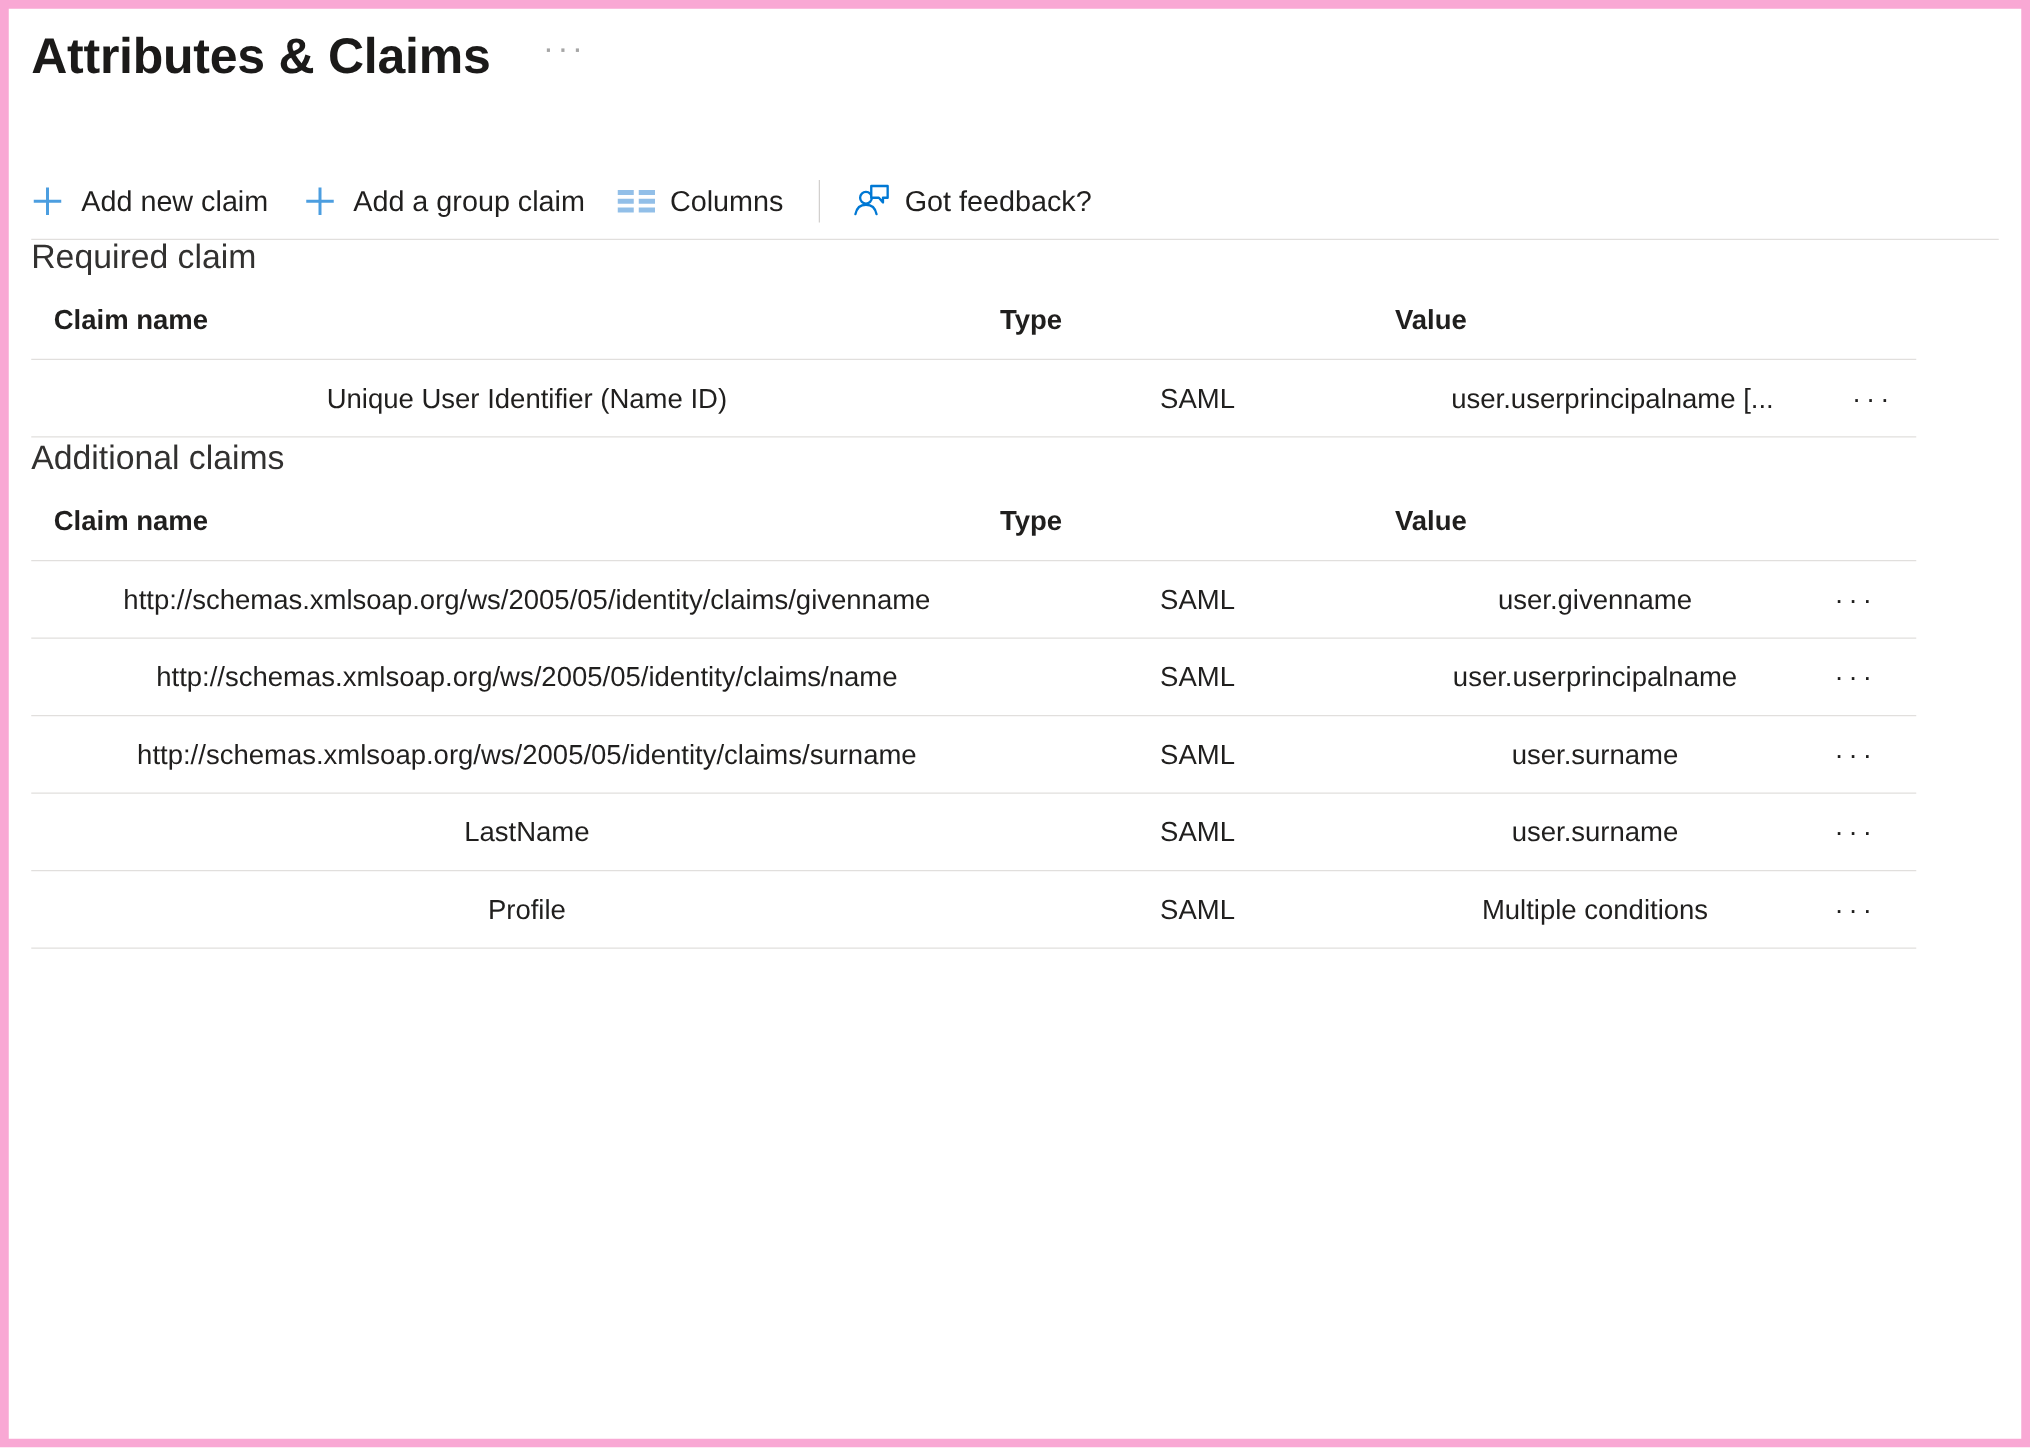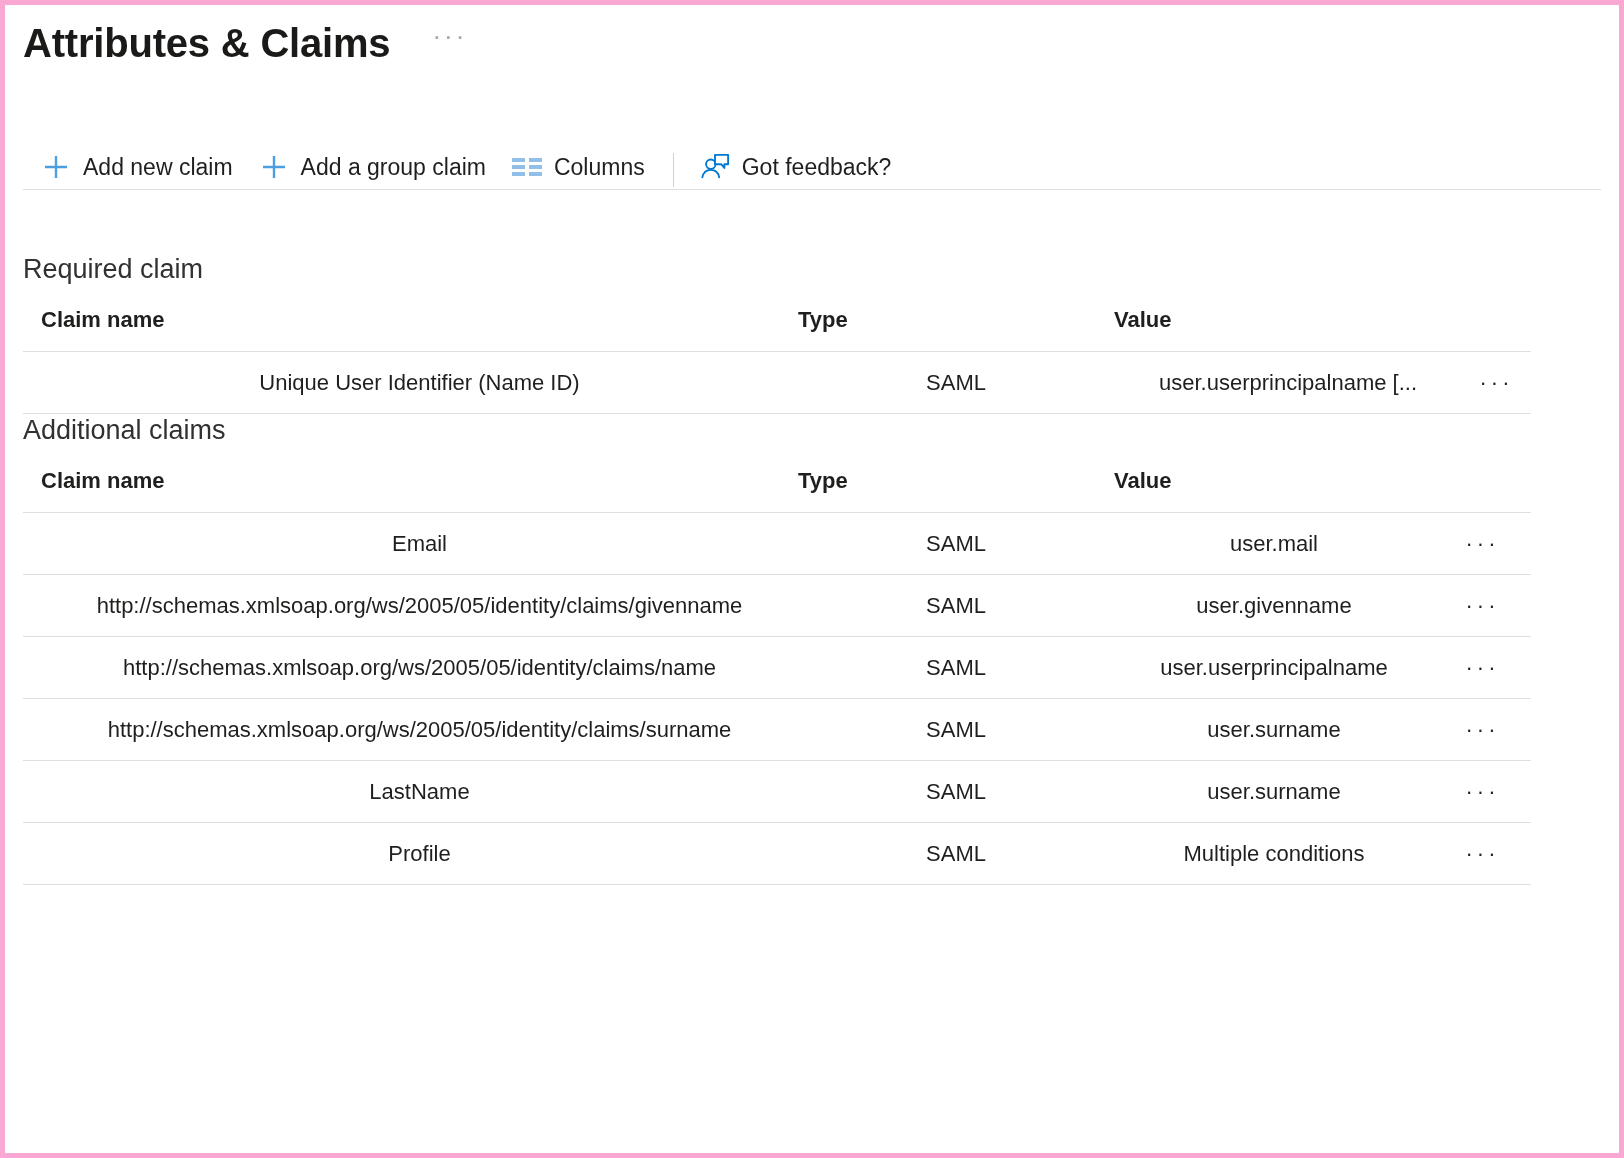--- a/index.html
+++ b/index.html
@@ -9,21 +9,21 @@
   }
   body {
     font-family: "Liberation Sans", sans-serif;
     -webkit-font-smoothing: antialiased;
   }
   .screen {
     position: relative;
     width: 1624px;
     height: 1158px;
     box-sizing: border-box;
-    border: 5px solid #f9a8d4;
+    border: 7px solid #f9a8d4;
     background: #ffffff;
     overflow: hidden;
   }
   .inner {
     position: relative;
     width: 100%;
     height: 100%;
     box-sizing: border-box;
     padding: 0;
   }
@@ -49,23 +49,23 @@
     font-size: 26px;
     letter-spacing: 3px;
     line-height: 12px;
     padding-bottom: 14px;
     user-select: none;
   }
 
   
   .commandbar {
     display: flex;
-    align-items: flex-end;
+    align-items: center;
     height: 56px;
-    padding-left: 36px;
+    padding-left: 16px;
     margin-top: 62px;
     box-sizing: border-box;
   }
   .cmd {
     display: flex;
     align-items: center;
     height: 40px;
     margin-right: 26px;
     cursor: pointer;
     background: none;
@@ -107,21 +107,21 @@
     padding-left: 18px;
     padding-right: 18px;
   }
   .section-title {
     font-size: 27px;
     color: #323130;
     font-weight: 400;
     margin: 0;
     line-height: 32px;
   }
-  .sec-required { margin-top: 66px; }
+  .sec-required { }
   .sec-additional { }
 
   
   .claims-table {
     width: 1508px;
     border-collapse: collapse;
     table-layout: fixed;
     margin-top: 22px;
   }
   .claims-table th {
@@ -255,26 +255,20 @@
       <thead>
         <tr>
           <th class="col-name">Claim name</th>
           <th class="col-type">Type</th>
           <th class="col-value">Value</th>
           <th class="col-menu"></th>
         </tr>
       </thead>
       <tbody>
         <tr>
-          <td class="col-name">Email</td>
-          <td class="col-type">SAML</td>
-          <td class="col-value">user.mail</td>
-          <td class="col-menu row-menu">···</td>
-        </tr>
-        <tr>
           <td class="col-name">http://schemas.xmlsoap.org/ws/2005/05/identity/claims/givenname</td>
           <td class="col-type">SAML</td>
           <td class="col-value">user.givenname</td>
           <td class="col-menu row-menu">···</td>
         </tr>
         <tr>
           <td class="col-name">http://schemas.xmlsoap.org/ws/2005/05/identity/claims/name</td>
           <td class="col-type">SAML</td>
           <td class="col-value">user.userprincipalname</td>
           <td class="col-menu row-menu">···</td>

